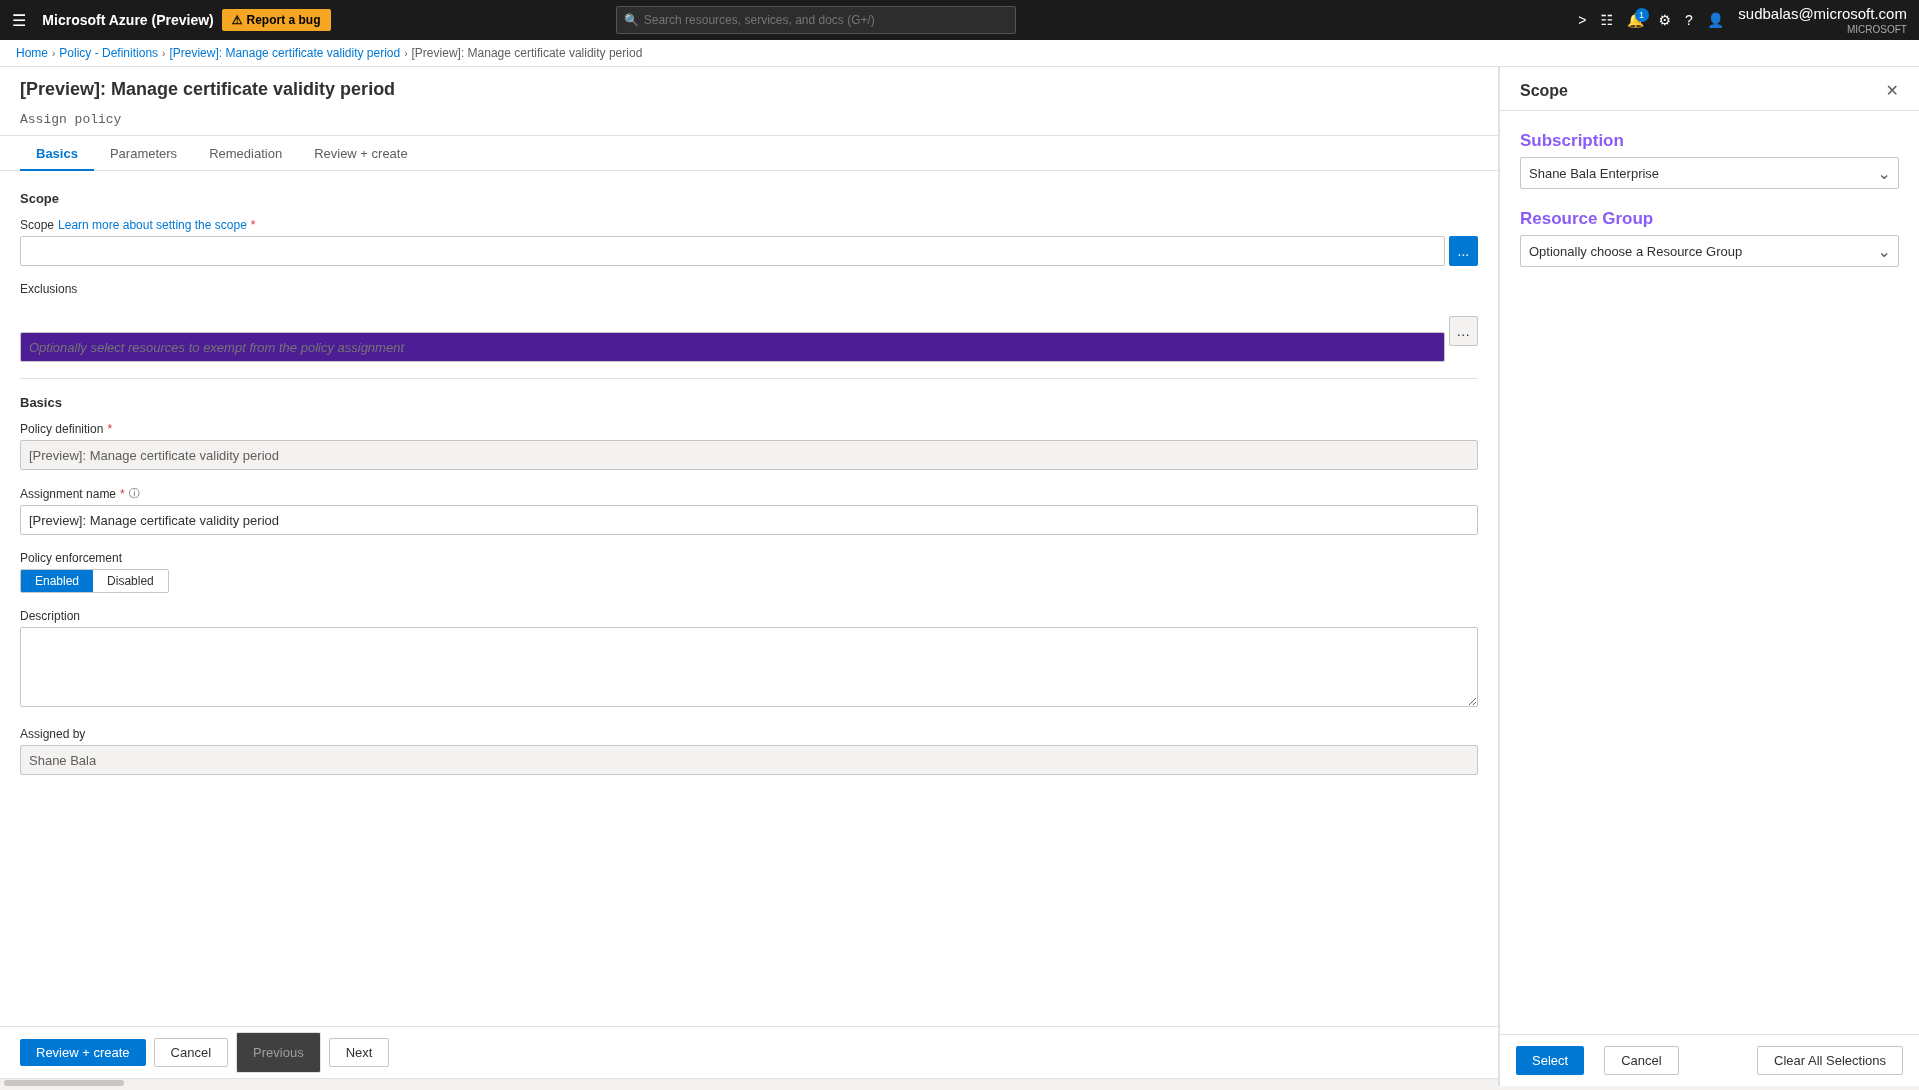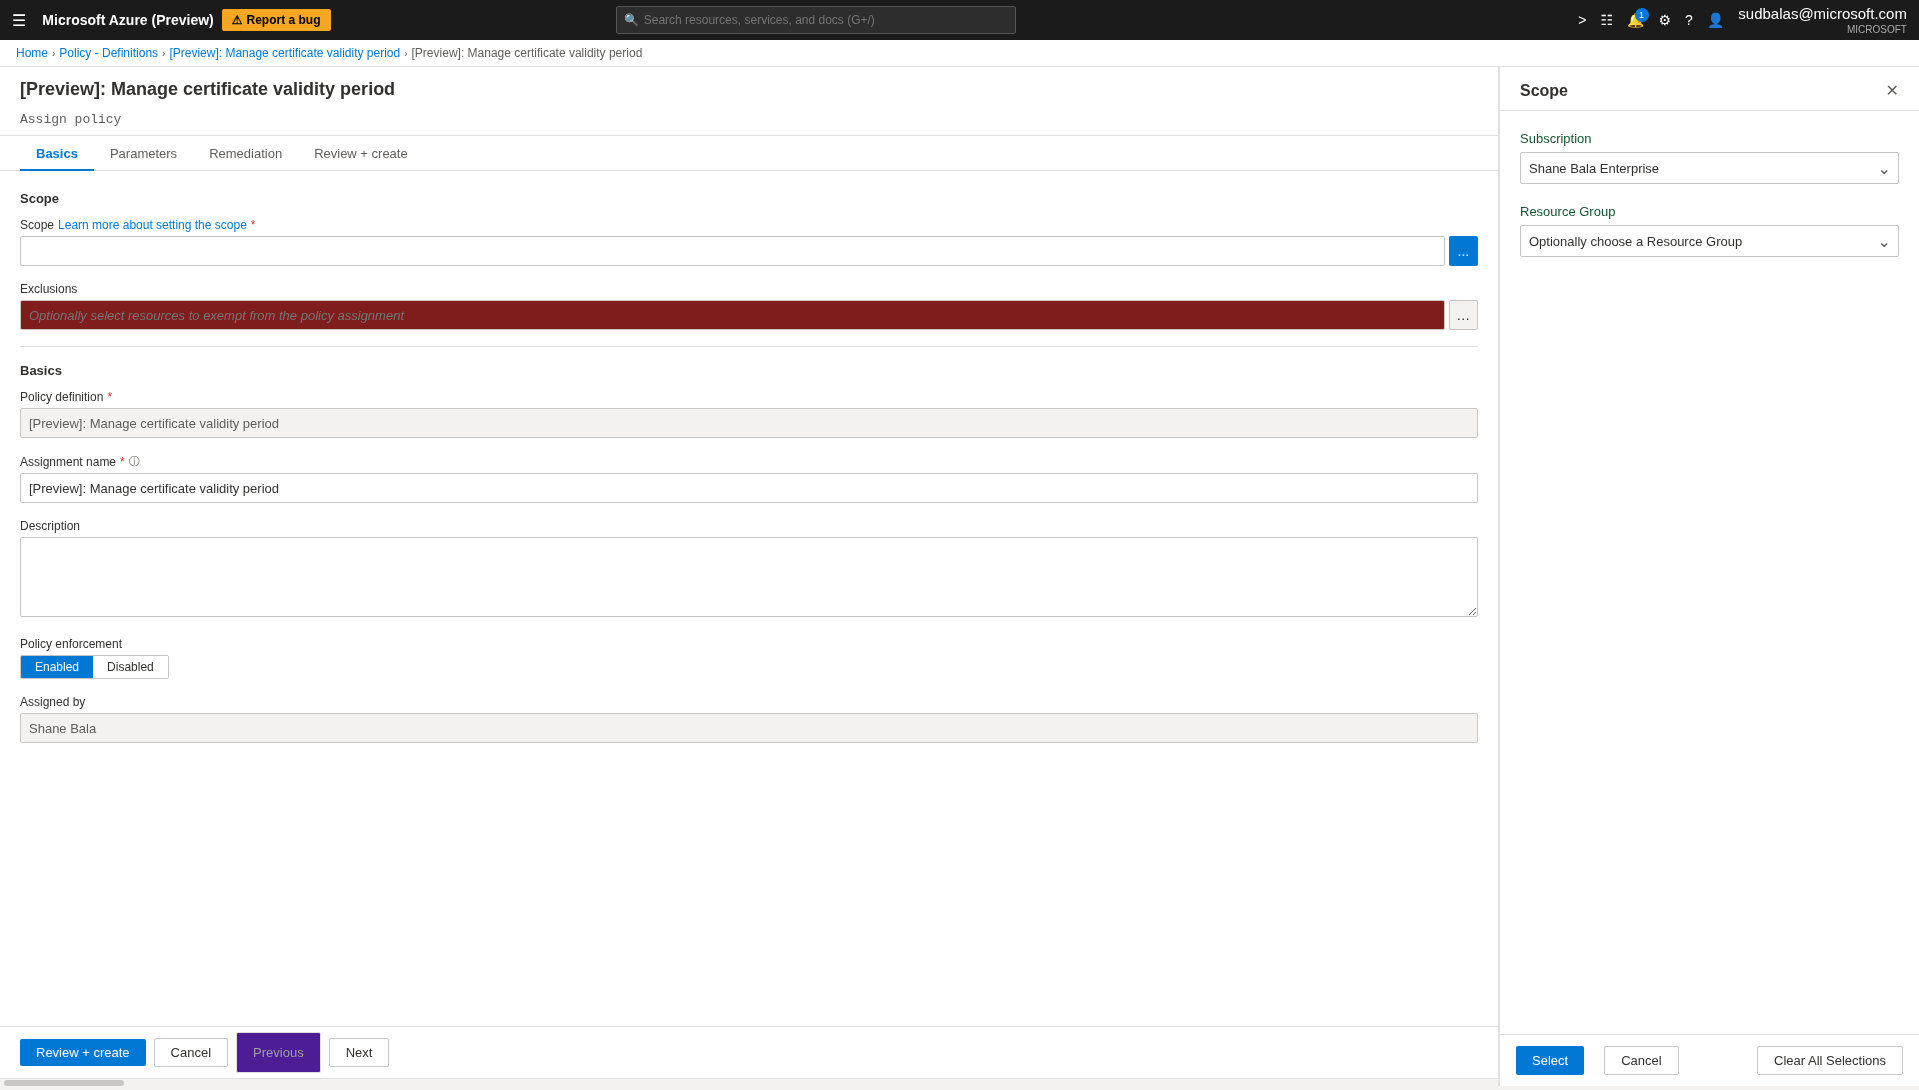--- a/index.html
+++ b/index.html
@@ -172,23 +172,24 @@
       font-size: 13px;
       color: #323130;
       background: #fff;
       outline: none;
     }
     .text-input.readonly {
       background: #f3f2f1;
       color: #605e5c;
     }
     .text-input.placeholder-style {
-      background: #7f1d1d;
+      background: #4c1d95;
       color: #a19f9d;
       font-style: italic;
+      margin-top: 32px;
     }
 
     .btn-ellipsis {
       background: #0078d4;
       color: #fff;
       border: none;
       width: 30px;
       height: 30px;
       cursor: pointer;
       font-size: 14px;
@@ -274,21 +275,21 @@
     .btn-default {
       background: #fff;
       color: #323130;
       border: 1px solid #c8c6c4;
       padding: 6px 16px;
       font-size: 13px;
       cursor: pointer;
       border-radius: 2px;
     }
     .btn-disabled {
-      background: #4c1d95;
+      background: #404040;
       color: #a19f9d;
       border: 1px solid #e0e0e0;
       padding: 12px 16px;
       font-size: 13px;
       cursor: not-allowed;
       border-radius: 2px;
     }
 
     
     .right-panel {
@@ -308,23 +309,23 @@
     .scope-title { font-size: 16px; font-weight: 600; color: #323130; }
     .close-btn { background: none; border: none; font-size: 16px; cursor: pointer; color: #605e5c; }
 
     .scope-form {
       flex: 1;
       padding: 20px;
       overflow-y: auto;
     }
     .scope-field-group { margin-bottom: 20px; }
     .scope-field-label {
-      font-size: 13px;
-      font-weight: 400;
-      color: #14532d;
+      font-size: 17px;
+      font-weight: 700;
+      color: #8b5cf6;
       margin-bottom: 6px;
     }
     .select-wrapper {
       position: relative;
     }
     .select-wrapper select {
       width: 100%;
       height: 32px;
       border: 1px solid #c8c6c4;
       border-radius: 2px;
@@ -477,33 +478,33 @@
         <div class="field-label">
           <span>Assignment name</span>
           <span class="required">*</span>
           <span class="info-icon">ⓘ</span>
         </div>
         <input type="text" class="text-input" value="[Preview]: Manage certificate validity period" style="">
       </div>
 
       <div class="field-group">
         <div class="field-label">
-          <span>Description</span>
-        </div>
-        <textarea class="textarea-input" style=""></textarea>
-      </div>
-
-      <div class="field-group">
-        <div class="field-label">
           <span>Policy enforcement</span>
         </div>
         <div class="toggle-group">
           <button class="toggle-btn active">Enabled</button>
           <button class="toggle-btn">Disabled</button>
         </div>
+      </div>
+
+      <div class="field-group">
+        <div class="field-label">
+          <span>Description</span>
+        </div>
+        <textarea class="textarea-input" style=""></textarea>
       </div>
 
       <div class="field-group">
         <div class="field-label">
           <span>Assigned by</span>
         </div>
         <input type="text" class="text-input readonly" value="Shane Bala" readonly="" style="">
       </div>
 
     </div>

